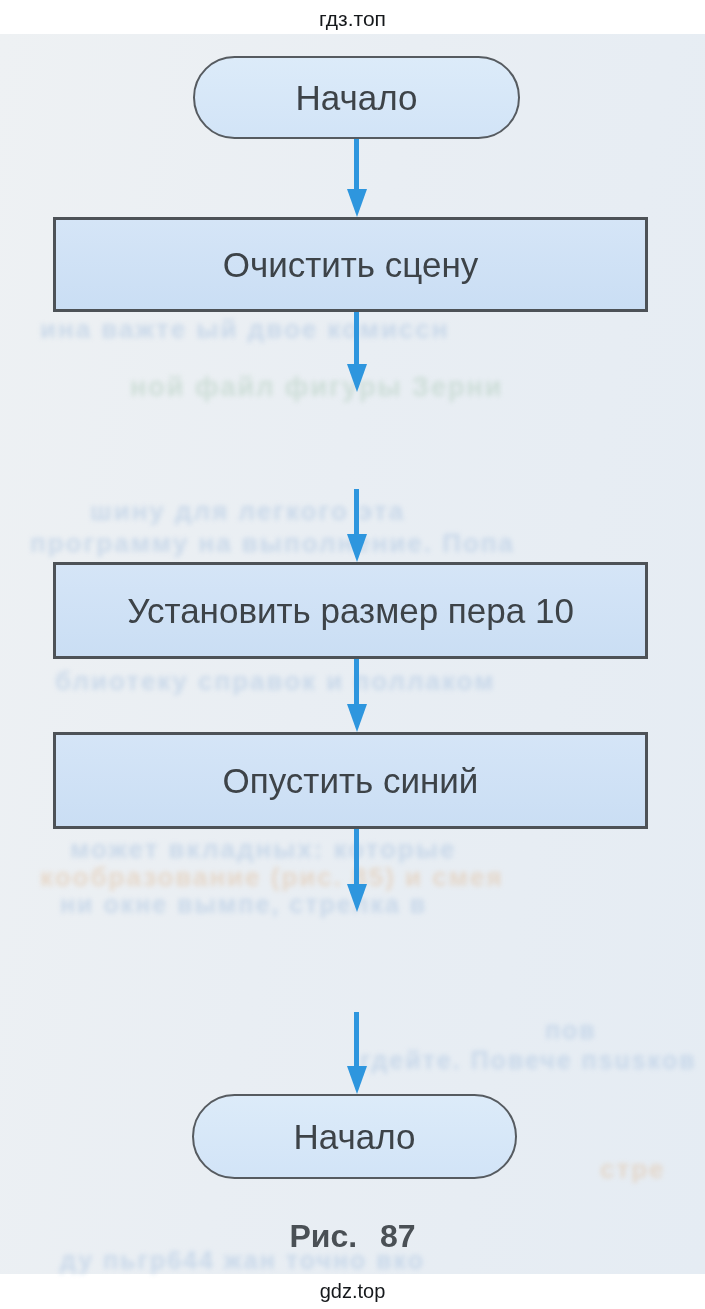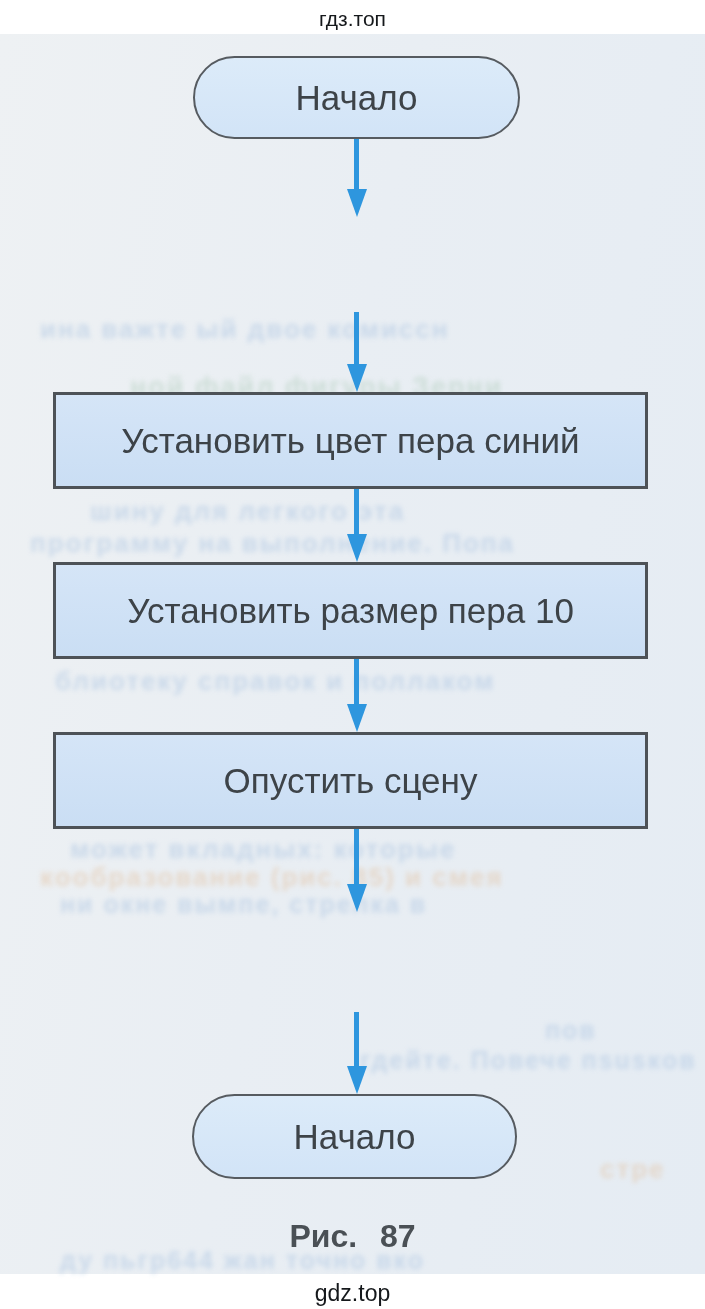--- a/index.html
+++ b/index.html
@@ -11,21 +11,21 @@
     --text:#3d4348;
     --caption:#4a5055;
   }
   *{margin:0;padding:0;box-sizing:border-box;}
   html,body{background:#ffffff;}
   body{font-family:"Liberation Sans", sans-serif;}
   .page{position:relative;width:705px;height:1309px;background:#ffffff;overflow:hidden;margin:4px auto;}
 
   .wm-strip{position:absolute;left:0;width:705px;text-align:center;color:#15181b;}
   .wm-top{top:3px;font-size:21px;}
-  .wm-bottom{top:1276px;font-size:23px;}
+  .wm-bottom{top:1276px;font-size:20px;}
 
   .scan{position:absolute;left:0;top:30px;width:705px;height:1240px;
         background:linear-gradient(100deg,#eef1f3 0%,#e9eef3 45%,#e5ecf3 100%);}
 
   
   .ghost{position:absolute;white-space:nowrap;filter:blur(2.5px);opacity:.55;
          font-weight:bold;letter-spacing:2px;pointer-events:none;}
   .g-blue{color:#aec6e2;}
   .g-green{color:#b5cfc0;}
   .g-orange{color:#e3c4a6;}
@@ -85,46 +85,46 @@
 
     <div class="node terminal t-start">
       <span>Начало</span>
     </div>
 
     <div class="arrow a1">
       <div class="arrow-line"></div>
       <div class="arrow-head"></div>
     </div>
 
+    <div class="node process b1">
+      <span>Очистить сцену</span>
+    </div>
 
     <div class="arrow a2">
       <div class="arrow-line"></div>
       <div class="arrow-head"></div>
     </div>
 
-    <div class="node process b2">
-      <span>Установить цвет пера синий</span>
-    </div>
 
     <div class="arrow a3">
       <div class="arrow-line"></div>
       <div class="arrow-head"></div>
     </div>
 
     <div class="node process b3">
       <span>Установить размер пера 10</span>
     </div>
 
     <div class="arrow a4">
       <div class="arrow-line"></div>
       <div class="arrow-head"></div>
     </div>
 
     <div class="node process b4">
-      <span>Опустить сцену</span>
+      <span>Опустить синий</span>
     </div>
 
     <div class="arrow a5">
       <div class="arrow-line"></div>
       <div class="arrow-head"></div>
     </div>
 
 
     <div class="arrow a6">
       <div class="arrow-line"></div>

